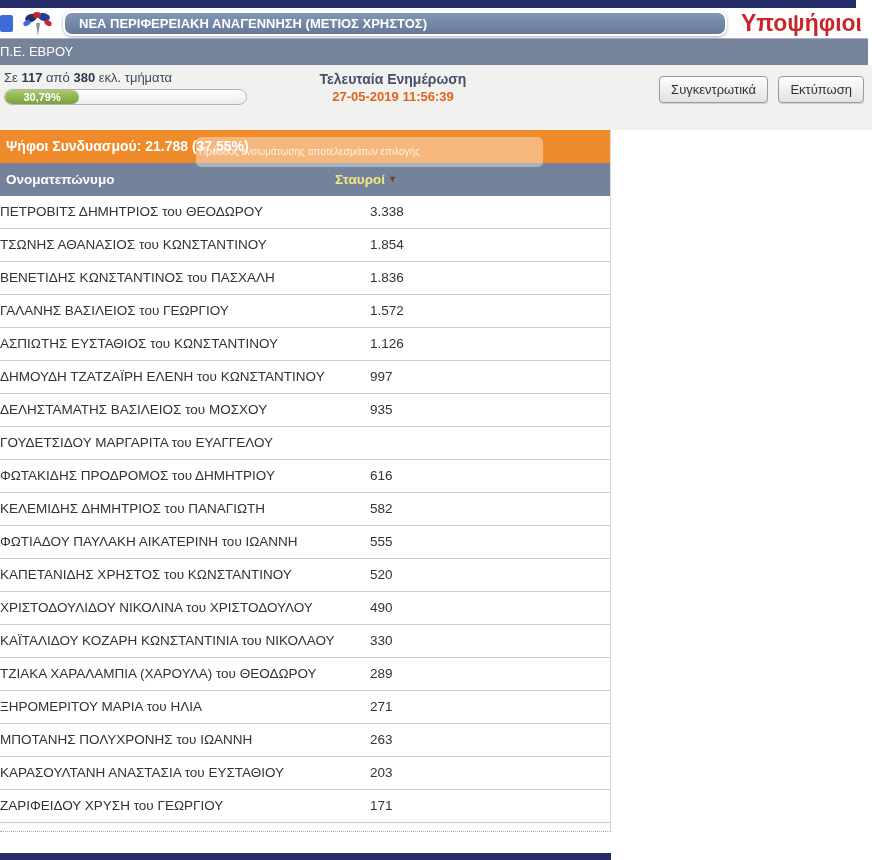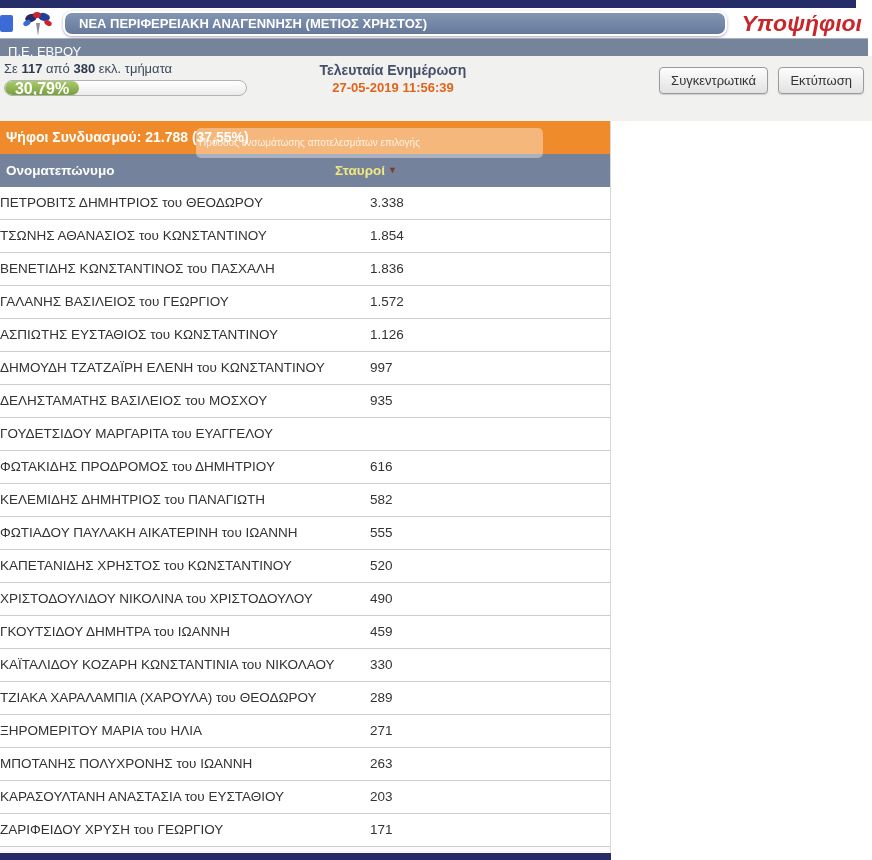--- a/index.html
+++ b/index.html
@@ -8,32 +8,32 @@
   
   .topbar{height:8px;width:856px;background:#262c67;}
   
   .hdr{height:30px;width:868px;background:#fff;display:flex;align-items:center;position:relative;}
   .blue-sq{width:13px;height:17px;background:#3a6bd6;border-radius:2px;margin-left:0;}
   .logo{width:38px;height:28px;margin-left:6px;flex:none;}
   .party-btn{margin-left:6px;width:664px;height:25px;box-sizing:border-box;border:2px solid #fff;
              border-radius:9px;background:linear-gradient(#8296b3,#66799c);color:#fff;
              font-weight:bold;font-size:13px;line-height:21px;padding:0 14px;text-align:left;
              box-shadow:0 1px 3px rgba(40,50,90,.45);overflow:hidden;white-space:nowrap;cursor:pointer;}
-  .cand-title{margin-left:auto;margin-right:6px;color:#c9252b;font-size:23px;font-weight:bold;white-space:nowrap;font-style:italic;}
-  
-  .region{height:18px;width:868px;box-sizing:border-box;background:#76849b;border-top:1px solid #a9b2c1;
-          color:#fff;font-size:13px;line-height:25px;padding-left:8px;}
+  .cand-title{margin-left:auto;margin-right:6px;color:#c9252b;font-size:23px;font-weight:bold;white-space:nowrap;}
+  
+  .region{height:27px;width:868px;box-sizing:border-box;background:#76849b;border-top:1px solid #a9b2c1;
+          color:#fff;font-size:13px;line-height:25px;}
   
   .stats{height:65px;width:872px;background:#f1f1ef;position:relative;}
   .stats-left{position:absolute;left:4px;top:5px;font-size:13px;color:#3d4a5d;}
   .stats-left b{color:#2e3a50;}
   .pbar{margin-top:4px;width:243px;height:16px;box-sizing:border-box;border:1px solid #b3b3b3;
         border-radius:9px;background:linear-gradient(#fff,#ececec);overflow:hidden;}
   .pfill{height:100%;background:linear-gradient(#aacb6e,#78a03c);border-radius:8px;color:#fff;
-         font-size:16px;font-weight:bold;text-align:center;line-height:15px;}
+         font-size:11px;font-weight:bold;text-align:center;line-height:15px;}
   .stats-center{position:absolute;left:278px;top:6px;width:230px;text-align:center;}
   .upd-label{font-weight:bold;font-size:14px;color:#46506a;}
   .upd-time{font-weight:bold;font-size:13px;color:#e2641b;margin-top:2px;}
   .stats-right{position:absolute;right:8px;top:11px;}
   .gbtn{display:inline-block;margin-left:6px;padding:5px 11px;font-size:13px;color:#333;
         background:linear-gradient(#fdfdfd,#e2e2e2);border:1px solid #9b9b9b;border-radius:4px;
         box-shadow:0 1px 1px rgba(0,0,0,.15);cursor:pointer;font-family:"Liberation Sans",sans-serif;}
   
   .content{width:610px;border-right:1px solid #d8d8d8;}
   .coalition{position:relative;height:33px;background:#ef8b2b;color:#fff;font-weight:bold;
@@ -162,24 +162,20 @@
         </div>
         <div class="trow">
           <div class="tcell name">ΚΑΠΕΤΑΝΙΔΗΣ ΧΡΗΣΤΟΣ του ΚΩΝΣΤΑΝΤΙΝΟΥ</div>
           <div class="tcell votes">520</div>
         </div>
         <div class="trow">
           <div class="tcell name">ΧΡΙΣΤΟΔΟΥΛΙΔΟΥ ΝΙΚΟΛΙΝΑ του ΧΡΙΣΤΟΔΟΥΛΟΥ</div>
           <div class="tcell votes">490</div>
         </div>
         <div class="trow">
-          <div class="tcell name">ΓΚΟΥΤΣΙΔΟΥ ΔΗΜΗΤΡΑ του ΙΩΑΝΝΗ</div>
-          <div class="tcell votes">459</div>
-        </div>
-        <div class="trow">
           <div class="tcell name">ΚΑΪΤΑΛΙΔΟΥ ΚΟΖΑΡΗ ΚΩΝΣΤΑΝΤΙΝΙΑ του ΝΙΚΟΛΑΟΥ</div>
           <div class="tcell votes">330</div>
         </div>
         <div class="trow">
           <div class="tcell name">ΤΖΙΑΚΑ ΧΑΡΑΛΑΜΠΙΑ (ΧΑΡΟΥΛΑ) του ΘΕΟΔΩΡΟΥ</div>
           <div class="tcell votes">289</div>
         </div>
         <div class="trow">
           <div class="tcell name">ΞΗΡΟΜΕΡΙΤΟΥ ΜΑΡΙΑ του ΗΛΙΑ</div>
           <div class="tcell votes">271</div>

